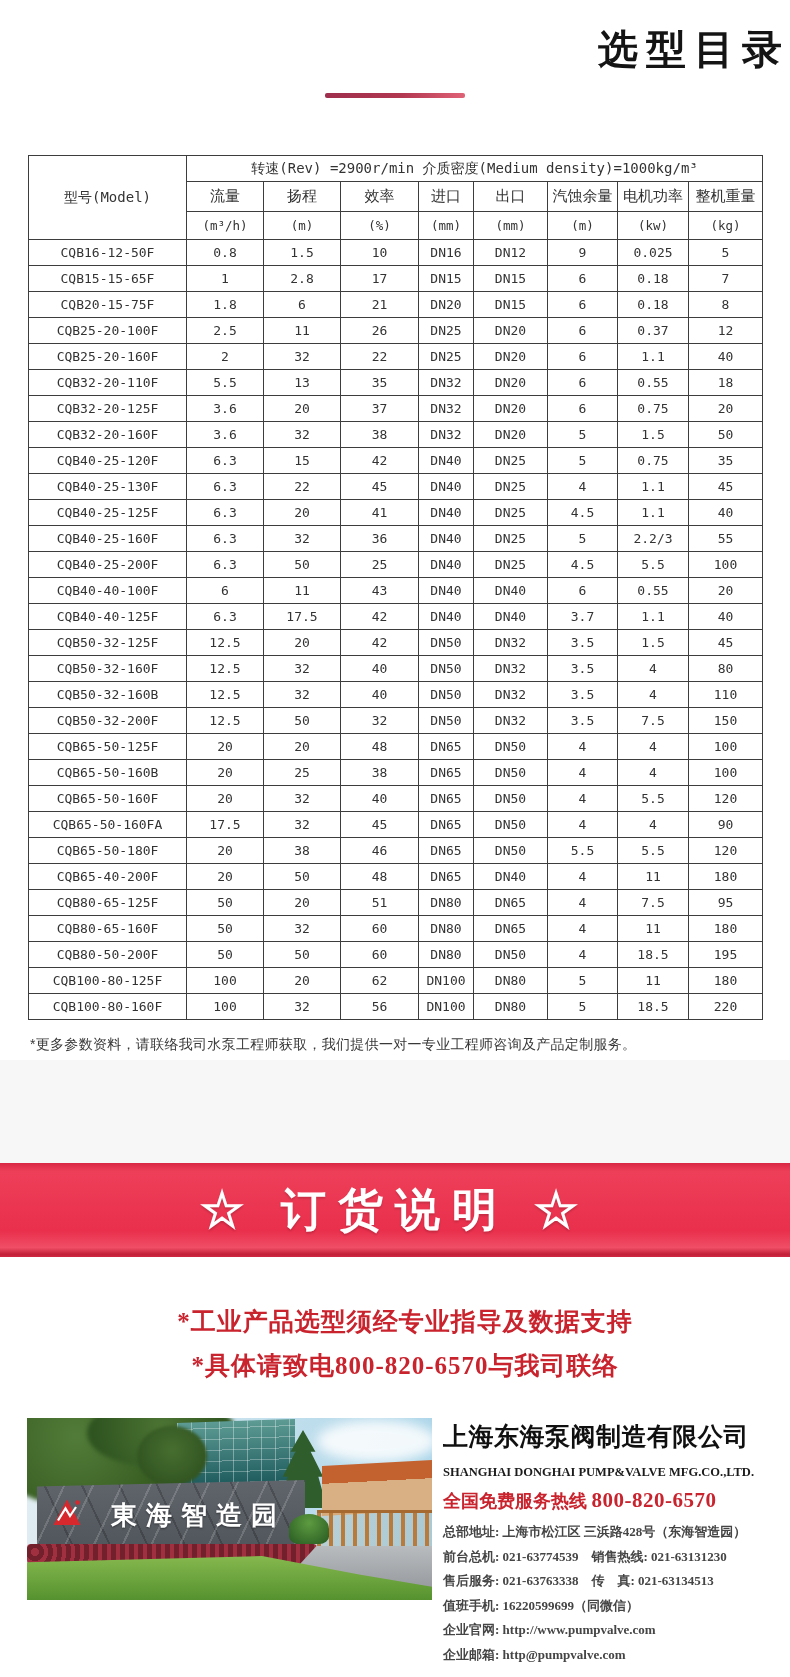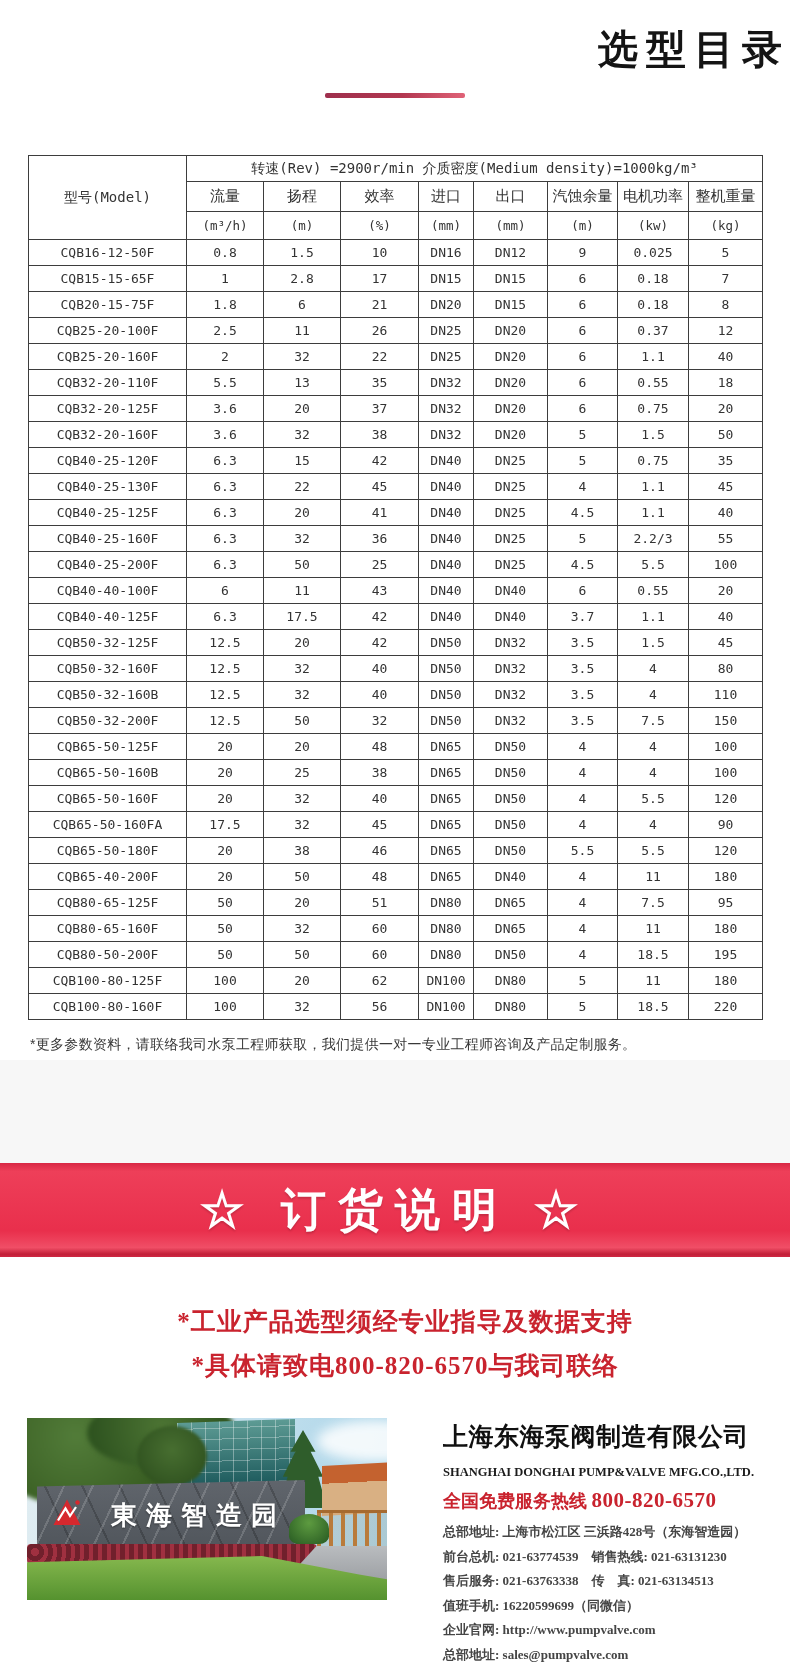--- a/index.html
+++ b/index.html
@@ -61,21 +61,21 @@
     text-shadow:0 2px 2px rgba(0,0,0,.15);
   }
   .notes{position:absolute;top:1300px;left:0;width:100%;text-align:center;}
   .note-line{
     font-size:25px;line-height:44px;font-weight:800;color:var(--text-red);
     font-family:"Liberation Serif",serif;letter-spacing:1px;margin-left:20px;
   }
   
   .footer{position:absolute;top:1418px;left:0;width:100%;height:200px;}
   .photo{
-    position:absolute;left:27px;top:0;width:360px;height:182px;overflow:hidden;
+    position:absolute;left:27px;top:0;width:405px;height:182px;overflow:hidden;
     background:linear-gradient(105deg,#e3eef2 0%,#c9e2ee 45%,#a6d3e8 100%);
   }
   .photo div{position:absolute;}
   .p-cloud{left:290px;top:2px;width:120px;height:42px;background:#ffffff;border-radius:50%;filter:blur(6px);opacity:.85;}
   .p-tree1{left:-35px;top:-30px;width:210px;height:120px;border-radius:45%;
     background:radial-gradient(circle at 40% 40%,#527c39 0%,#35591f 70%,#2b491a 100%);filter:blur(2px);}
   .p-tree2{left:60px;top:-20px;width:150px;height:70px;border-radius:50%;
     background:radial-gradient(circle at 50% 40%,#4c7433 0%,#2f5420 80%);filter:blur(2px);}
   .p-building{left:150px;top:3px;width:118px;height:62px;transform:skewY(-2deg);
     background:
@@ -551,18 +551,18 @@
       <div class="hotline">
         <span class="hl-label">全国免费服务热线</span>
         <span class="hl-num">800-820-6570</span>
       </div>
       <div class="contacts">
           <div class="contact-line">总部地址: 上海市松江区 三浜路428号（东海智造园）</div>
           <div class="contact-line">前台总机: 021-63774539　销售热线: 021-63131230</div>
           <div class="contact-line">售后服务: 021-63763338　传　真: 021-63134513</div>
           <div class="contact-line">值班手机: 16220599699（同微信）</div>
           <div class="contact-line">企业官网: http://www.pumpvalve.com</div>
-          <div class="contact-line">总部地址: sales@pumpvalve.com</div>
+          <div class="contact-line">企业邮箱: http@pumpvalve.com</div>
         </div>
     </div>
   </div>
 
 </div>
 
 </body></html>

